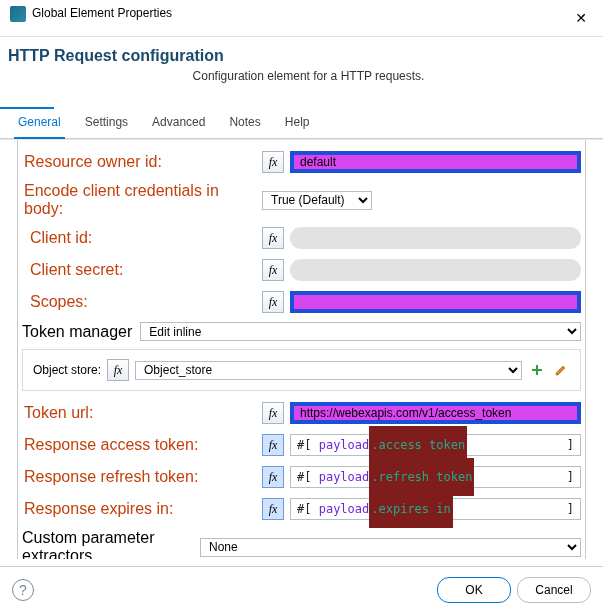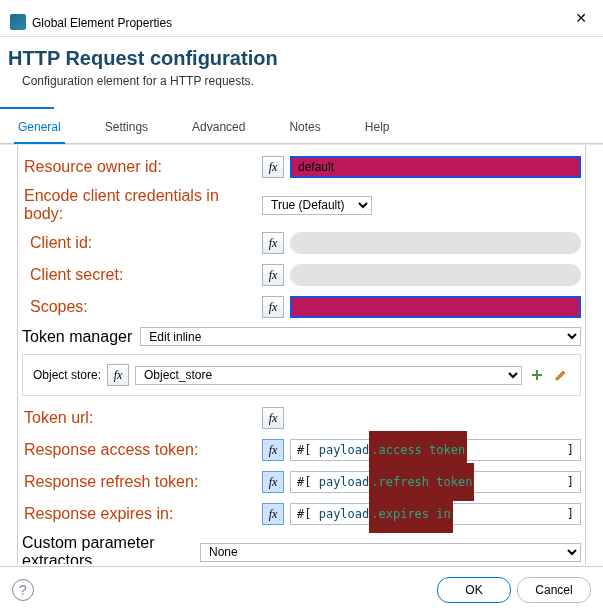--- a/index.html
+++ b/index.html
@@ -7,21 +7,21 @@
   font-family: "Segoe UI", Tahoma, sans-serif;
   font-size: 12px;
   background: #fff;
   width: 603px;
   height: 613px;
   overflow: hidden;
   position: relative;
 }
 .titlebar {
   display: flex;
-  align-items: flex-end;
+  align-items: flex-start;
   padding: 6px 10px;
   border-bottom: 1px solid #e0e0e0;
   background: #fff;
 }
 .titlebar .icon {
   width: 16px; height: 16px;
   background: linear-gradient(135deg, #1a6b8c, #2e8ba8);
   border-radius: 2px;
   margin-right: 6px;
 }
@@ -29,36 +29,37 @@
 .titlebar .close {
   width: 24px; height: 24px;
   display: flex; align-items: center; justify-content: center;
   font-size: 14px;
   cursor: pointer;
 }
 .header {
   padding: 10px 8px 8px 8px;
 }
 .header h2 {
-  font-size: 20px;
+  font-size: 16px;
   font-weight: 600;
   color: #1a4a6b;
   margin-bottom: 4px;
 }
 .header p {
   font-size: 12px;
   color: #333;
   padding-left: 14px;
+  text-align: center;
 }
 .tabs {
   display: flex;
   border-bottom: 1px solid #ccc;
   padding: 0 14px;
   margin-top: 18px;
-  gap: 36px;
+  gap: 16px;
 }
 .tab {
   padding: 6px 4px 8px 4px;
   font-size: 12px;
   color: #444;
   cursor: pointer;
   border-bottom: 2px solid transparent;
   margin-bottom: -1px;
 }
 .tab.active {
@@ -115,24 +116,24 @@
   margin-right: 6px;
   flex-shrink: 0;
 }
 .fx-btn.active {
   background: #cde3ff;
   border-color: #6b9dd6;
 }
 .input {
   flex: 1;
   height: 22px;
-  border: 2px solid #1d4ed8;
+  border: 4px solid #1d4ed8;
   padding: 0 6px;
   font-size: 12px;
-  background: #be185d;
+  background: #d946ef;
 }
 .input.mask {
   background: #e0e2e4;
   border-radius: 11px;
   border: none;
 }
 .select {
   height: 19px;
   border: 1px solid #b2bec9;
   padding: 0 4px;
@@ -148,21 +149,21 @@
   height: 22px;
   border: 1px solid #b2bec9;
   padding: 0 6px;
   font-family: "Consolas", monospace;
   font-size: 12px;
   display: flex;
   align-items: center;
   background: #fff;
 }
 .expr .br { color: #222; }
-.expr .pl { color: #0c4a6e; }
+.expr .pl { color: #6d28d9; }
 .expr .g  { color: #2a8; background: #7f1d1d; padding: 12px 2px; }
 .expr .rest { flex: 1; }
 .icon-btn {
   width: 18px; height: 18px;
   display: inline-flex; align-items: center; justify-content: center;
   margin-left: 6px;
   cursor: pointer;
   flex-shrink: 0;
 }
 .footer {
@@ -293,20 +294,21 @@
         <svg width="14" height="14" viewBox="0 0 14 14">
             <path d="M2 10 L9 3 L11 5 L4 12 L2 12 Z" fill="#d88b2a" stroke="#a5651a" stroke-width="0.6"></path>
           </svg>
       </span>
     </div>
   </div>
 
   <div class="row">
     <span class="label">Token url:</span>
     <span class="fx-btn">fx</span>
+    <input class="input" value="https://webexapis.com/v1/access_token" style="">
   </div>
 
   <div class="row">
     <span class="label">Response access token:</span>
     <span class="fx-btn active">fx</span>
     <div class="expr">
       <span class="br">#[</span>&nbsp;<span class="pl">payload</span><span class="g">.access token</span><span class="rest"></span><span class="br">]</span>
     </div>
   </div>
 

